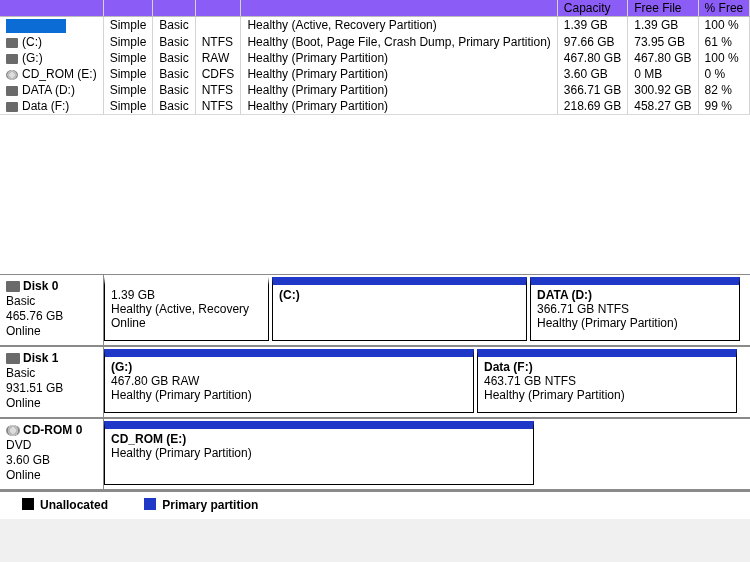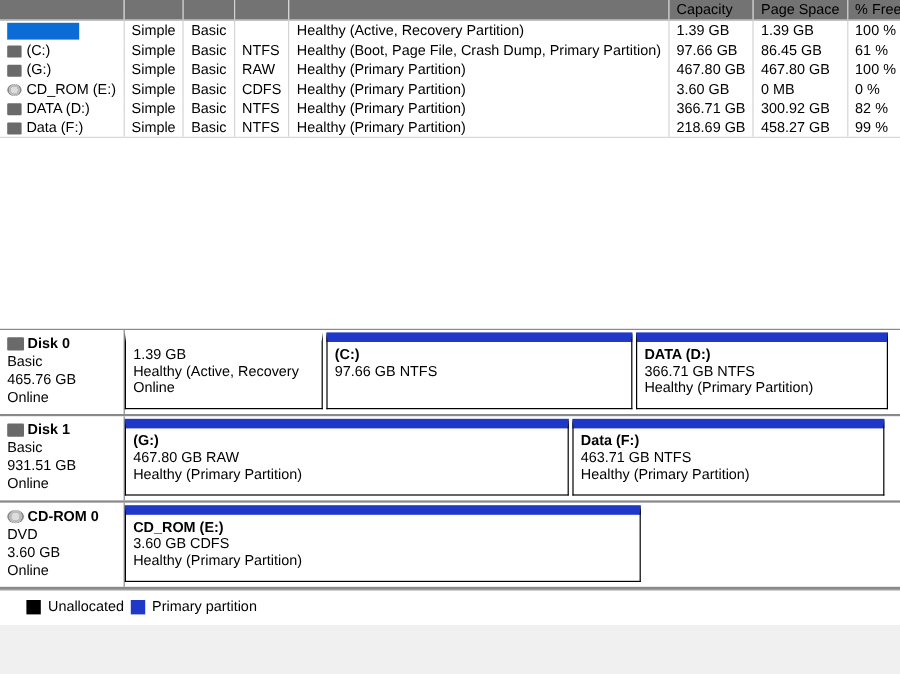--- a/index.html
+++ b/index.html
@@ -14,21 +14,21 @@
 
   
   .vol-table { width: 100%; border-collapse: collapse; background: #fff; }
   .vol-table th, .vol-table td {
     text-align: left;
     padding: 1px 6px;
     white-space: nowrap;
     border-right: 1px solid #d4d4d4;
     font-weight: normal;
   }
-  .vol-table th { background: #737373; border-bottom: 1px solid #bcbcbc; }
+  .vol-table th { background: #8b5cf6; border-bottom: 1px solid #bcbcbc; }
   .vol-col-icon { width: 78px; }
   .vol-icon { display: inline-block; width: 12px; height: 10px; background: #6a6a6a; border-radius: 1px; vertical-align: middle; margin-right: 4px; }
   .vol-icon.cd { border-radius: 50%; background: radial-gradient(circle,#ddd 35%, #bbb 36%,#bbb 60%,#888 61%); }
   .header-swatch { display:inline-block; width:60px; height:14px; background:#0b6cd6; vertical-align:middle; }
 
   .spacer { height: 160px; background: #fff; border-top: 1px solid #d9d9d9; }
 
   
   .disks { border-top: 1px solid #8a8a8a; }
   .disk-row { display: flex; align-items: stretch; min-height: 72px; border-bottom: 2px solid #8a8a8a; background: #fff; }
@@ -53,38 +53,38 @@
   .part.hatched::before{
     content:"";
     position:absolute; left:0; right:0; top:-8px; height:8px;
     background: repeating-linear-gradient(45deg,#2038c8 0 4px,#5b74e6 4px 8px);
   }
   .part .pname { font-weight: 600; }
   .part .psize { }
   .part .pstat { }
 
   .legend { padding: 6px 6px 6px 22px; border-top: 1px solid #8a8a8a; background:#fff;}
-  .legend-item { display:inline-flex; align-items:flex-end; margin-right:2px; }
+  .legend-item { display:inline-flex; align-items:flex-start; margin-right:33px;font-weight:bold; }
   .legend-sw { width:12px; height:12px; background:#000; margin-right:6px; }
   .legend-sw.unalloc { background:#000; }
   .legend-sw.primary { background:#2038c8; }
 </style>
 </head>
 <body>
 
 <table class="vol-table">
   <thead>
     <tr>
       <th class="vol-col-icon"></th>
       <th></th>
       <th></th>
       <th></th>
       <th></th>
       <th>Capacity</th>
-      <th>Page Space</th>
+      <th>Free File</th>
       <th>% Free</th>
 
     </tr>
   </thead>
   <tbody id="vol-body">
       <tr>
         <td class="vol-col-icon"><span class="header-swatch"></span><span></span></td>
         <td>Simple</td>
         <td>Basic</td>
         <td></td>
@@ -93,21 +93,21 @@
         <td>1.39 GB</td>
         <td>100 %</td>
       </tr>
       <tr>
         <td class="vol-col-icon"><span class="vol-icon"></span><span>(C:)</span></td>
         <td>Simple</td>
         <td>Basic</td>
         <td>NTFS</td>
         <td>Healthy (Boot, Page File, Crash Dump, Primary Partition)</td>
         <td>97.66 GB</td>
-        <td>86.45 GB</td>
+        <td>73.95 GB</td>
         <td>61 %</td>
       </tr>
       <tr>
         <td class="vol-col-icon"><span class="vol-icon"></span><span>(G:)</span></td>
         <td>Simple</td>
         <td>Basic</td>
         <td>RAW</td>
         <td>Healthy (Primary Partition)</td>
         <td>467.80 GB</td>
         <td>467.80 GB</td>
@@ -157,21 +157,20 @@
         <span>Online</span>
       </div>
       <div class="disk-body">
         <div class="part hatched" style="width:165px">
           <span class="pname"></span>
           <span class="psize">1.39 GB</span>
           <span class="pstat">Healthy (Active, Recovery Online</span>
         </div>
         <div class="part" style="width:255px">
           <span class="pname">(C:)</span>
-          <span class="psize">97.66 GB NTFS</span>
         </div>
         <div class="part" style="width:210px">
           <span class="pname">DATA  (D:)</span>
           <span class="psize">366.71 GB NTFS</span>
           <span class="pstat">Healthy (Primary Partition)</span>
         </div>
       </div>
     </div>
     <div class="disk-row">
       <div class="disk-head">
@@ -196,21 +195,20 @@
     <div class="disk-row">
       <div class="disk-head">
         <span class="dname"><span class="ico cd"></span>CD-ROM 0</span>
         <span>DVD</span>
         <span>3.60 GB</span>
         <span>Online</span>
       </div>
       <div class="disk-body">
         <div class="part" style="width:430px">
           <span class="pname">CD_ROM  (E:)</span>
-          <span class="psize">3.60 GB CDFS</span>
           <span class="pstat">Healthy (Primary Partition)</span>
         </div>
       </div>
     </div>
   </div>
 
 <div class="legend">
   <span class="legend-item">
     <span class="legend-sw unalloc"></span>
     <span>Unallocated</span>

